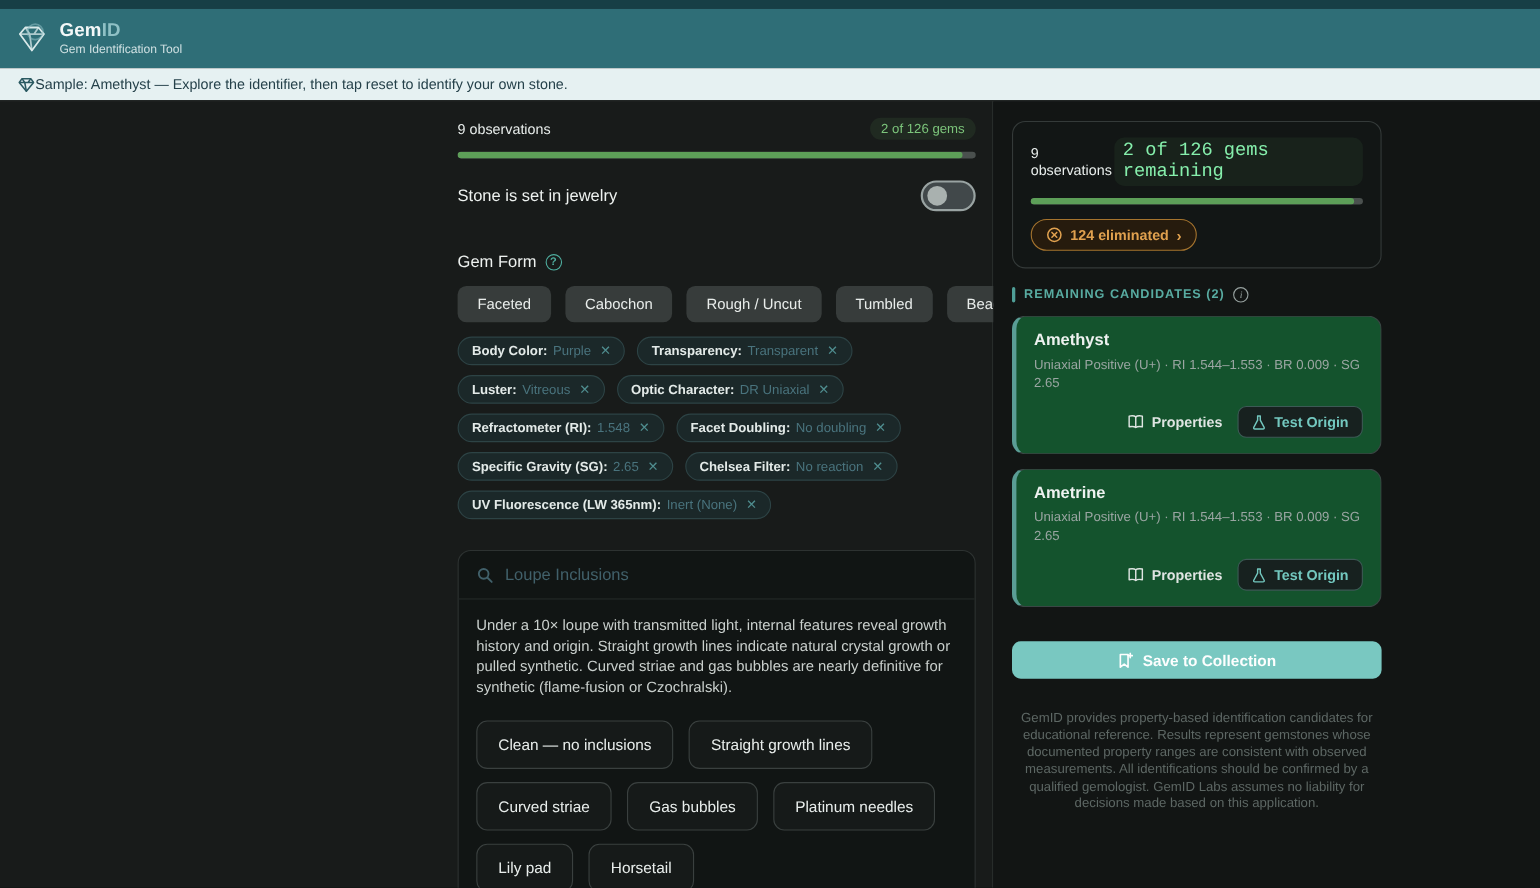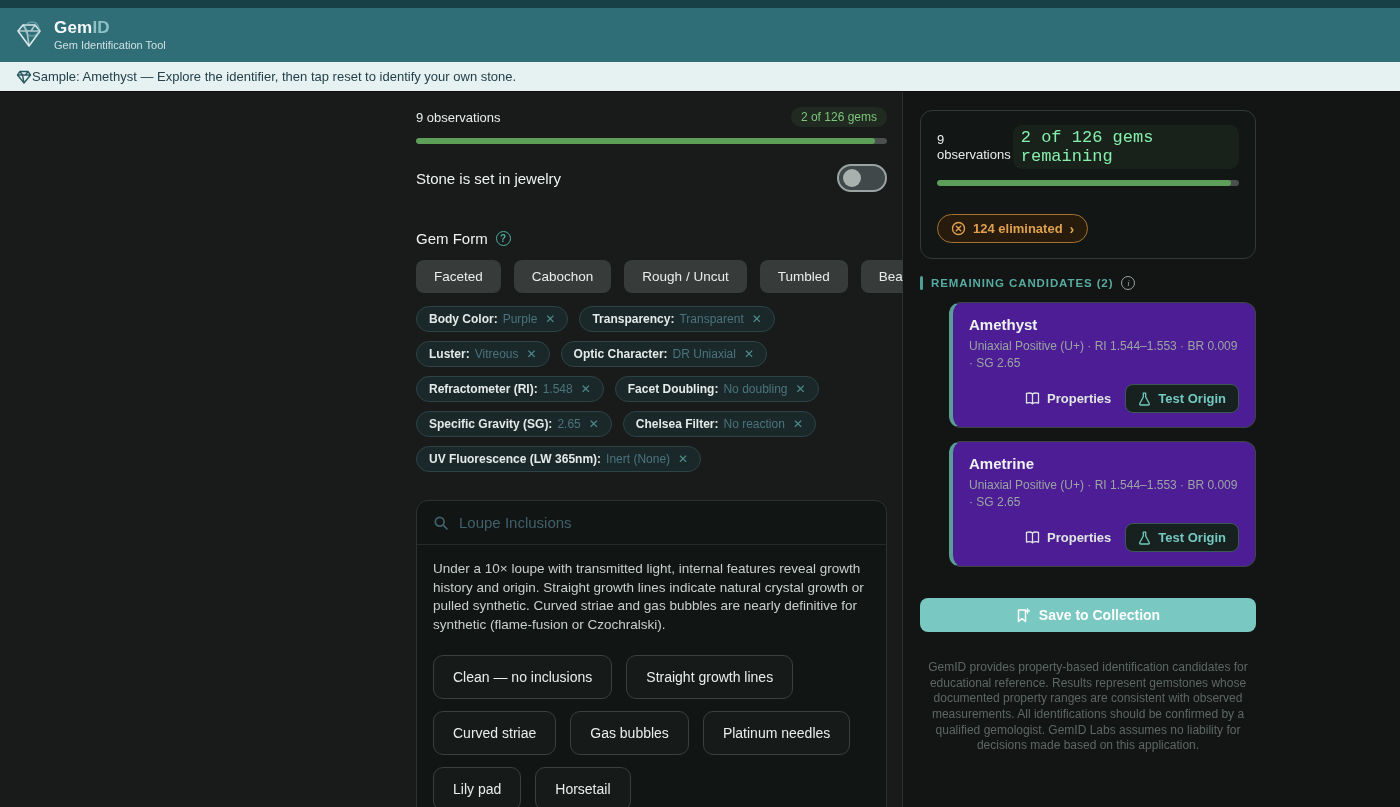--- a/index.html
+++ b/index.html
@@ -60,29 +60,29 @@
   .loupe-body { padding:15px 16px 18px; }
   .loupe-desc { font-size:13.5px; line-height:1.38; color:#c9cfcc; }
   .loupe-btns { display:flex; flex-wrap:wrap; gap:12px 14px; margin-top:20px; }
   .loupe-btn { background:#161a19; border:1px solid #3a403f; border-radius:10px; color:#e9eeec; font-size:14px; font-weight:500; padding:13px 19px; white-space:nowrap; cursor:pointer; font-family:inherit; }
 
   
   .side-col { width:336px; }
   .obs-card { border:1px solid #343a39; border-radius:12px; padding:14px 16px 15px; background:#121615; }
   .obs-card .obs-row .obs-label { font-weight:500; }
   .remaining-badge { font-size:17px; color:#86efac; background:rgba(105,175,100,.08); padding:3px 8px; border-radius:9px;font-family:Liberation Mono, monospace; }
-  .elim-pill { display:inline-flex; align-items:flex-end; gap:7px; margin-top:28px; background:#261b0d; border:1px solid #a5742e; border-radius:15px; padding:6px 13px; color:#e0a14f; font-size:13px; font-weight:bold; cursor:pointer; }
+  .elim-pill { display:inline-flex; align-items:flex-end; gap:7px; margin-top:13px; background:#261b0d; border:1px solid #a5742e; border-radius:15px; padding:6px 13px; color:#e0a14f; font-size:13px; font-weight:bold; cursor:pointer; }
   .elim-chevron { font-size:14px; line-height:1; }
 
   .cand-heading { display:flex; align-items:center; gap:8px; margin:17px 0 12px; }
   .cand-bar { width:3px; height:14px; background:#4f9e97; border-radius:2px; }
   .cand-heading-text { font-size:11.5px; font-weight:bold; letter-spacing:.9px; color:#58aba1; }
   .info-icon { width:14px; height:14px; border:1.2px solid #97a19f; border-radius:50%; color:#97a19f; font-size:9px; display:flex; align-items:center; justify-content:center; font-style:italic; font-family:"Liberation Serif", serif; }
 
-  .cand-card { background:#4c1d95; border:1px solid #3a4745; border-left:4px solid #5a9d95; border-radius:12px; padding:13px 16px 14px; margin-bottom:13px;margin-left:29px; }
+  .cand-card { background:#14532d; border:1px solid #3a4745; border-left:4px solid #5a9d95; border-radius:12px; padding:13px 16px 14px; margin-bottom:13px; }
   .cand-name { font-size:15px; font-weight:bold; color:#eef2f0; }
   .cand-sub { font-size:12px; color:#9aa5a2; line-height:1.42; margin-top:5px; }
   .cand-actions { display:flex; align-items:center; gap:14px; margin-top:12px;justify-content:flex-end; }
   .props-btn { display:flex; align-items:center; gap:7px; background:none; border:none; color:#dfe5e2; font-size:13px; font-weight:600; cursor:pointer; font-family:inherit; }
   .origin-btn { display:flex; align-items:center; gap:7px; background:#17211f; border:1px solid #3c5a55; border-radius:8px; padding:6px 12px; color:#73c8bf; font-size:13px; font-weight:600; cursor:pointer; font-family:inherit; }
 
   .save-btn { width:336px; margin-top:31px; background:#79c8c1; border:none; border-radius:8px; height:34px; display:flex; align-items:center; justify-content:center; gap:9px; color:#fdfefe; font-size:14px; font-weight:600; cursor:pointer; font-family:inherit; }
 
   .disclaimer { width:320px; margin:28px auto 0; text-align:center; font-size:12px; line-height:1.3; color:#5d6764; }
 </style>

